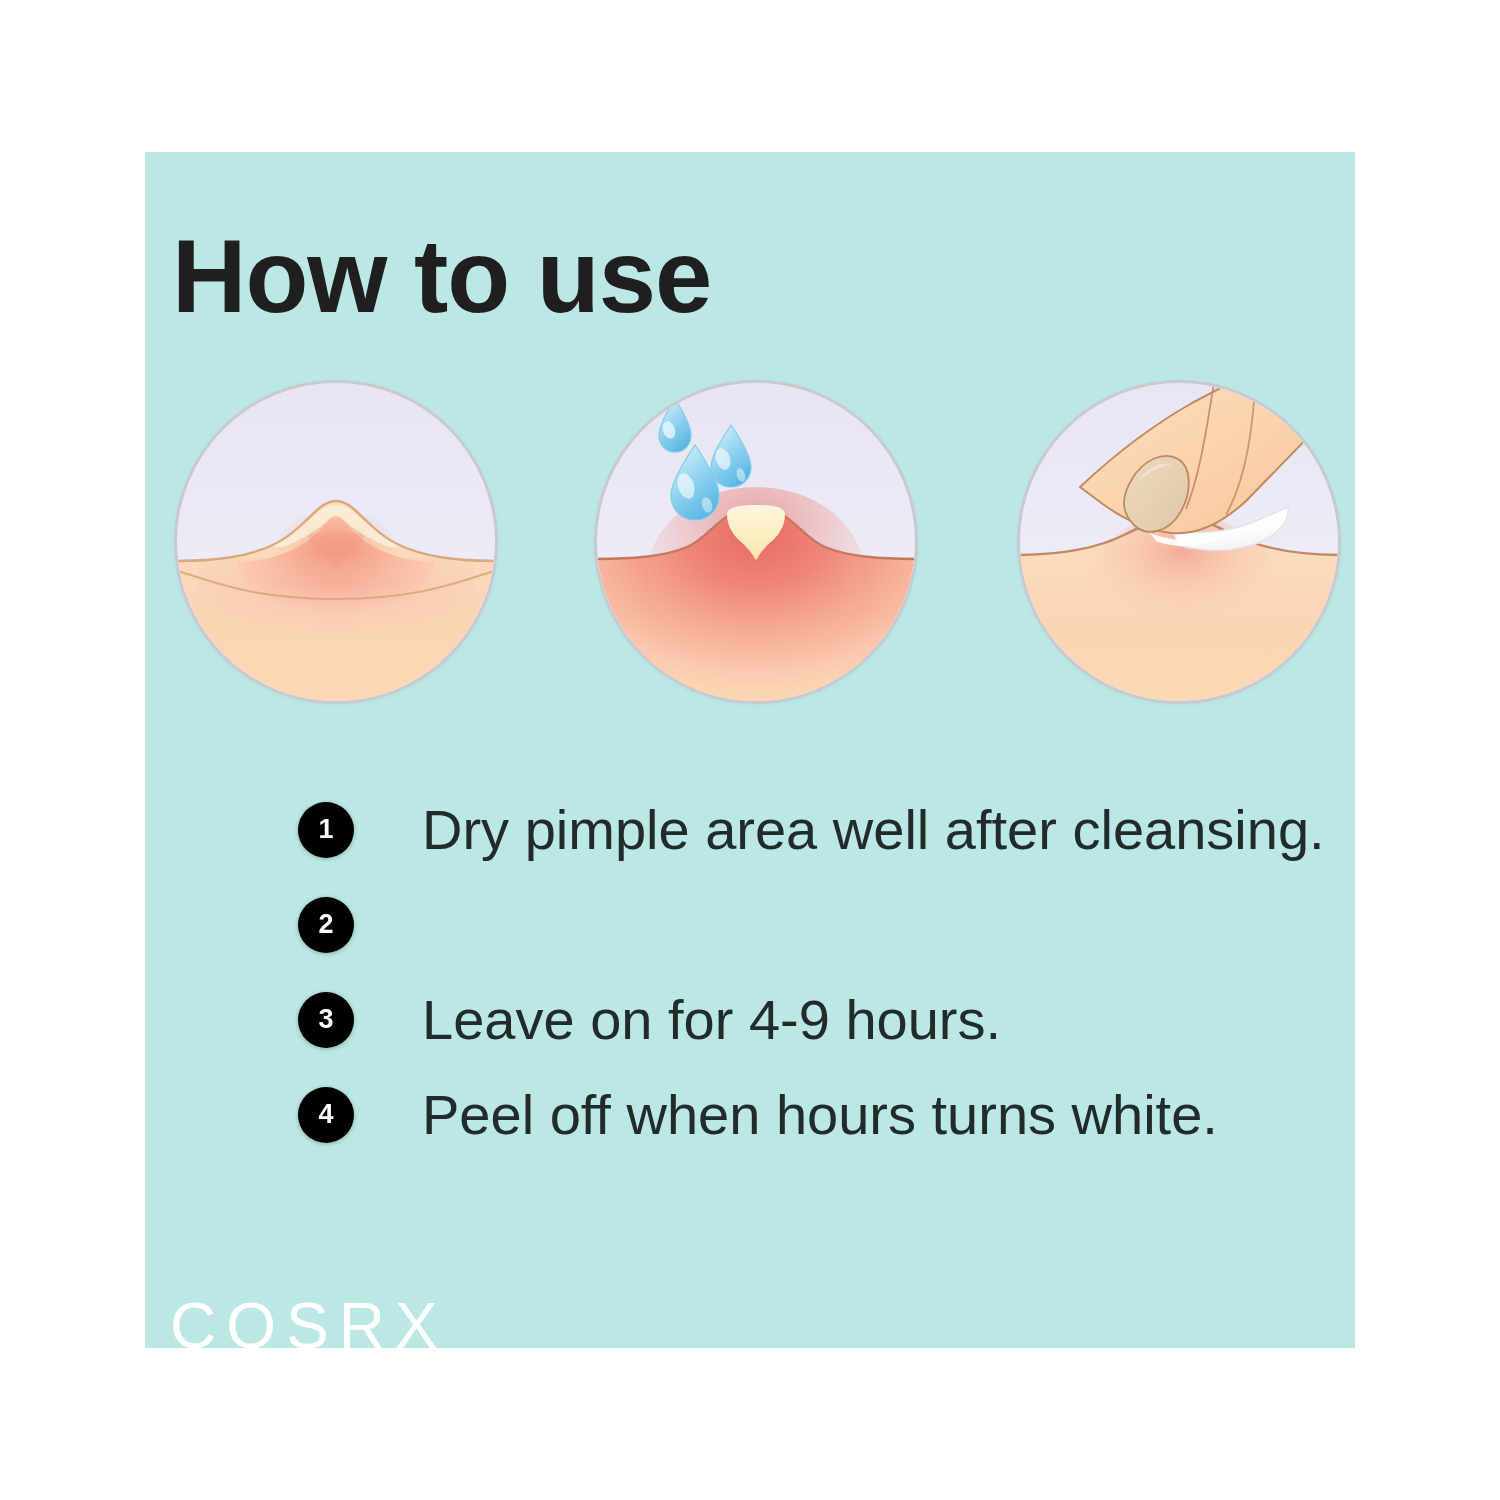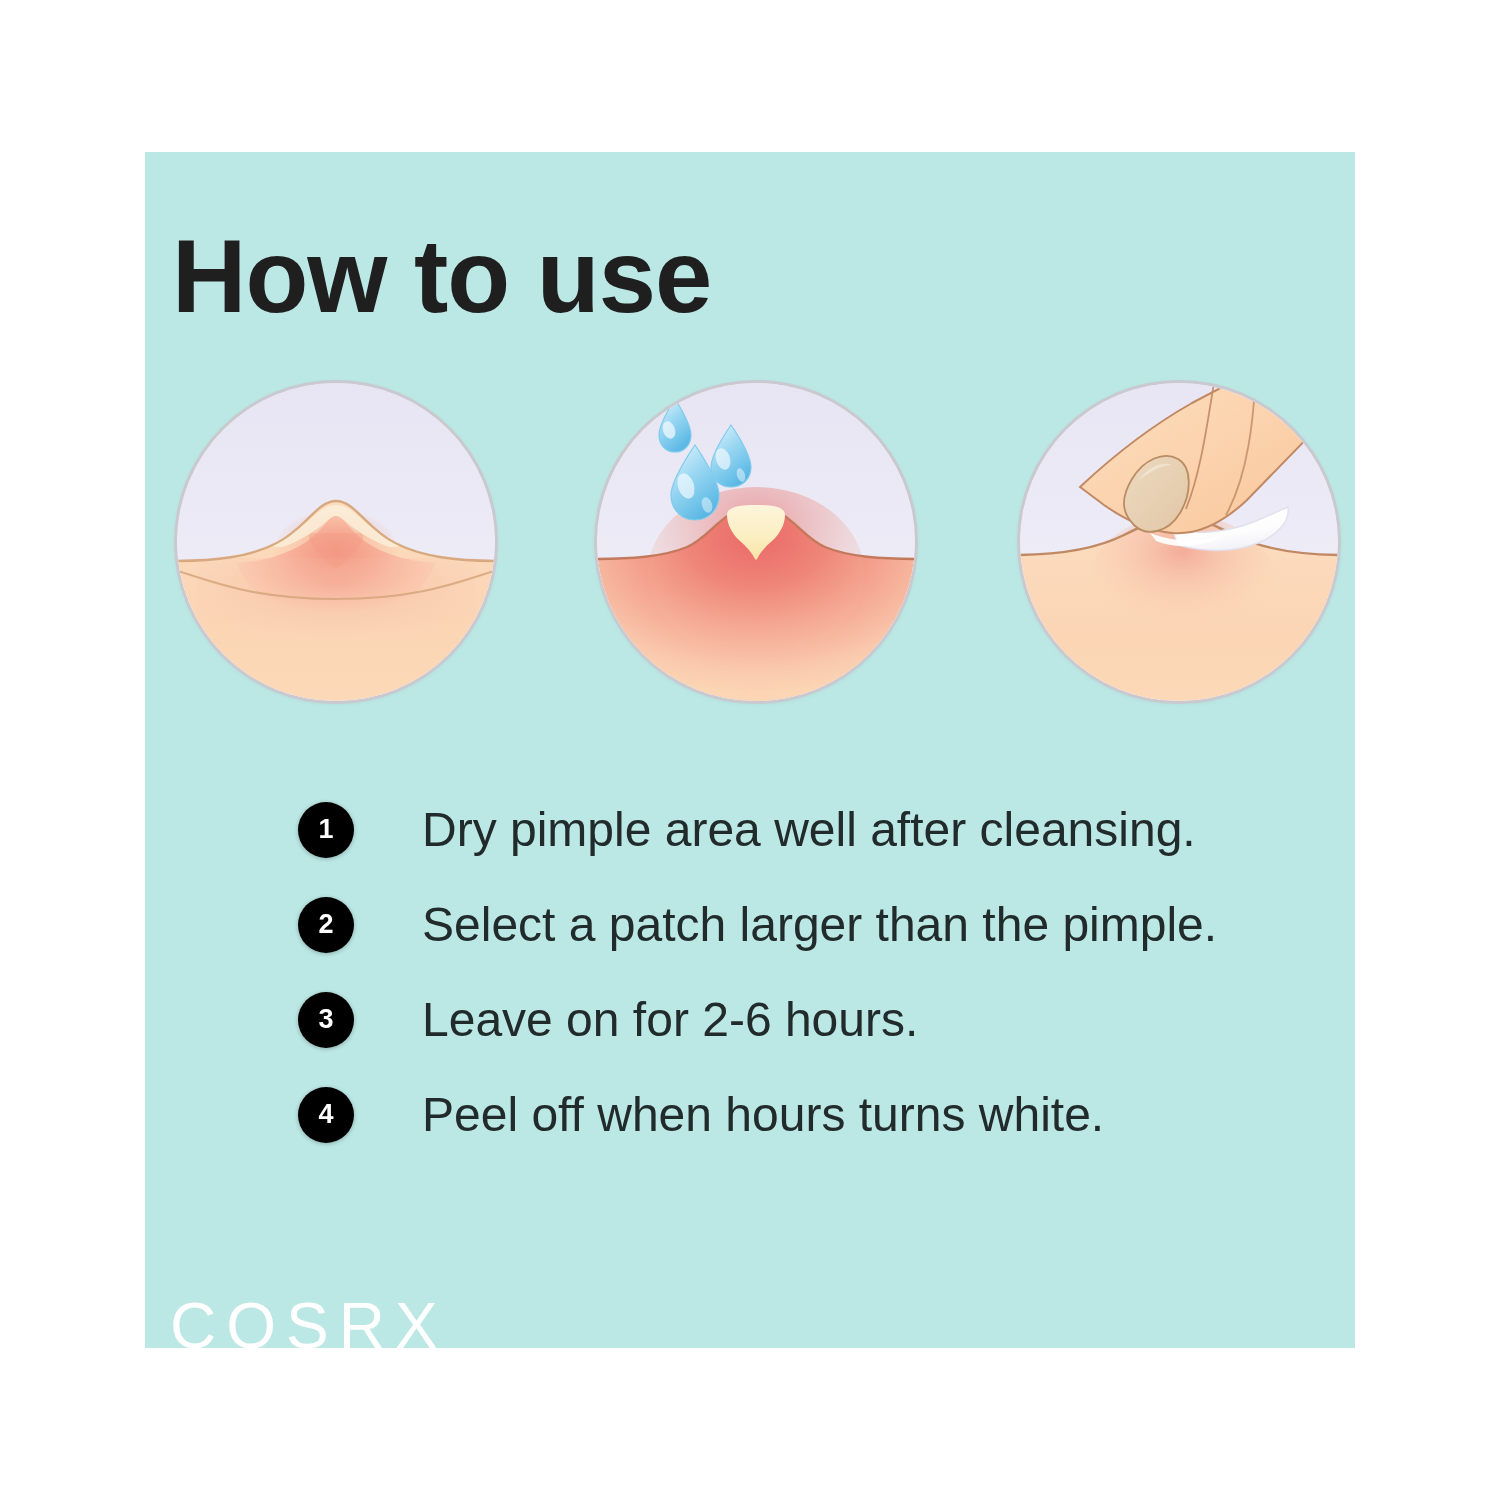--- a/index.html
+++ b/index.html
@@ -88,21 +88,21 @@
     font-size: 27px;
     font-weight: 700;
     display: flex;
     align-items: center;
     justify-content: center;
     box-shadow: 0 1px 4px rgba(0,0,0,0.25);
   }
   .step-text {
     position: absolute;
     left: 277px;
-    font-size: 48px;
+    font-size: 56px;
     font-weight: 400;
     color: #222b2b;
     letter-spacing: 0px;
     white-space: nowrap;
   }
   
   #brand {
     position: absolute;
     left: 25px;
     top: 1097px;
@@ -304,25 +304,24 @@
 
     </div>
 
     <ol id="steps" style="list-style:none;margin:0;padding:0;">
       <li class="step">
         <span class="step-badge">1</span>
         <span class="step-text">Dry pimple area well after cleansing.</span>
       </li>
       <li class="step">
         <span class="step-badge">2</span>
-        <span class="step-text">Select a patch larger than the pimple.</span>
       </li>
       <li class="step">
         <span class="step-badge">3</span>
-        <span class="step-text">Leave on for 2-6 hours.</span>
+        <span class="step-text">Leave on for 4-9 hours.</span>
       </li>
       <li class="step">
         <span class="step-badge">4</span>
         <span class="step-text">Peel off when hours turns white.</span>
       </li>
     </ol>
 
     <div id="brand" style="color: rgb(255, 255, 255); margin-top: 45px;">COSRX</div>
 
   </div>

